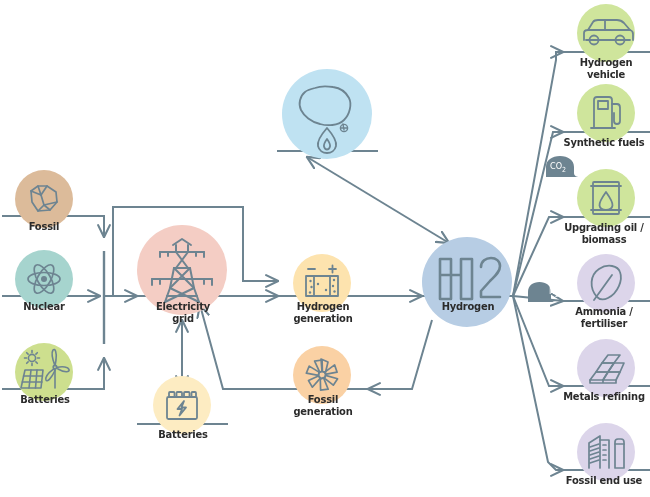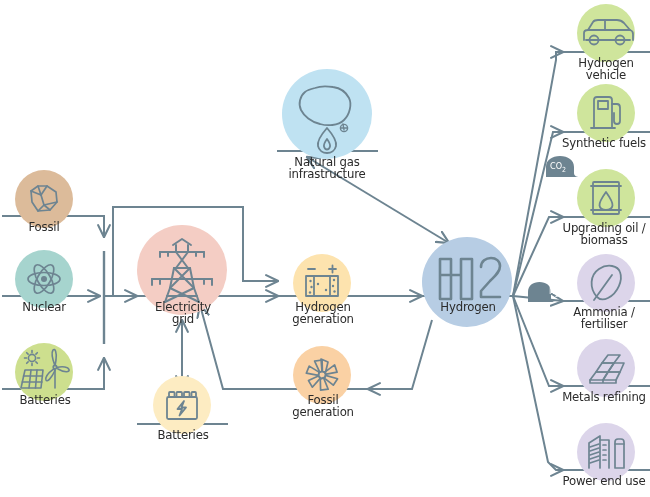--- a/index.html
+++ b/index.html
@@ -2,21 +2,21 @@
 <html><head>
 <meta charset="utf-8">
 <style>
   html,body{margin:0;padding:0;background:#ffffff;}
   body{width:650px;height:497px;overflow:hidden;
        font-family:"DejaVu Sans Condensed","Liberation Sans",sans-serif;}
   #stage{position:relative;width:650px;height:497px;background:#fff;}
   svg.diagram{position:absolute;left:0;top:0;width:650px;height:497px;}
   .node-label{
     position:absolute;text-align:center;color:#2b2b2b;
-    font-size:13px;font-weight:normal;line-height:12px;
+    font-size:11px;font-weight:bold;line-height:12px;
     letter-spacing:-0.2px;
     font-family:"DejaVu Sans Condensed","Liberation Sans",sans-serif;
     white-space:pre-line;
   }
   .badge-label{
     position:absolute;color:#ffffff;font-size:9px;font-weight:normal;
     font-family:"DejaVu Sans Condensed","Liberation Sans",sans-serif;
     pointer-events:none;
   }
   .badge-label sub{font-size:7px;}
@@ -304,30 +304,28 @@
   <div class="node-label" style="left:0px;top:301px;width:88px;">Nuclear</div>
   <div class="node-label" style="left:0px;top:394px;width:90px;">Batteries</div>
 
   <div class="node-label" style="left:137px;top:301px;width:92px;">Electricity
 grid</div>
   <div class="node-label" style="left:137px;top:429px;width:92px;">Batteries</div>
   <div class="node-label" style="left:277px;top:301px;width:92px;">Hydrogen
 generation</div>
   <div class="node-label" style="left:277px;top:394px;width:92px;">Fossil
 generation</div>
-  <div class="node-label" style="left:272px;top:156px;width:110px;">Natural gas
-infrastructure</div>
   <div class="node-label" style="left:422px;top:301px;width:92px;">Hydrogen</div>
 
   <div class="node-label" style="left:562px;top:57px;width:88px;">Hydrogen
 vehicle</div>
   <div class="node-label" style="left:558px;top:137px;width:92px;">Synthetic fuels</div>
   <div class="node-label" style="left:558px;top:222px;width:92px;">Upgrading oil /
 biomass</div>
   <div class="node-label" style="left:558px;top:306px;width:92px;">Ammonia /
 fertiliser</div>
   <div class="node-label" style="left:558px;top:391px;width:92px;">Metals refining</div>
-  <div class="node-label" style="left:558px;top:475px;width:92px;">Power end use</div>
+  <div class="node-label" style="left:558px;top:475px;width:92px;">Fossil end use</div>
 
   <div class="badge-label" style="left:550px;top:161px;"><span>CO</span><sub>2</sub></div>
   <div class="badge-label" style="left:549px;top:286px;text-align:center;"><span>N</span><sub>2</sub></div>
 
 </div>
 
 </body></html>

